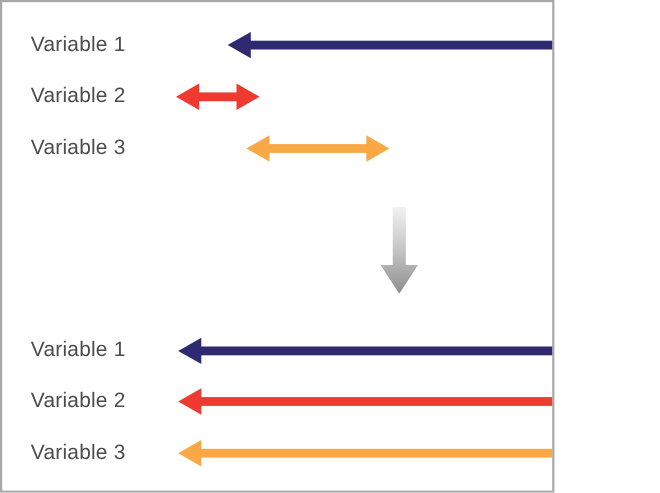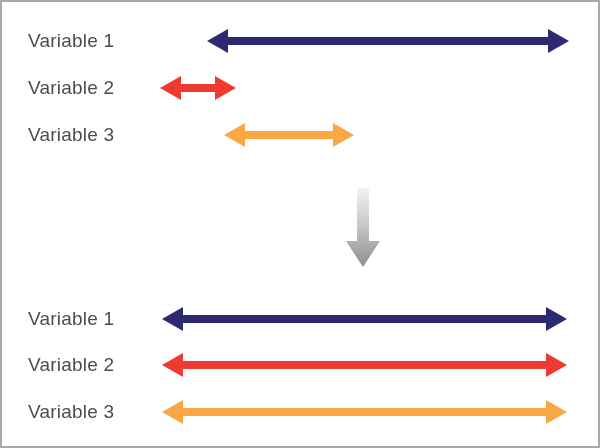--- a/index.html
+++ b/index.html
@@ -1,18 +1,18 @@
 <!DOCTYPE html>
 <html><head>
 <meta charset="utf-8">
 <style>
   html, body { margin: 0; padding: 0; background: #ffffff; }
   #canvas {
     position: relative;
-    width: 600px;
+    width: 504px;
     height: 448px;
     box-sizing: border-box;
     border: 2px solid #a8a8a8;
     background: #ffffff;
     overflow: hidden;
     font-family: "Liberation Sans", sans-serif;
   }
   .row {
     position: absolute;
     left: 0;

